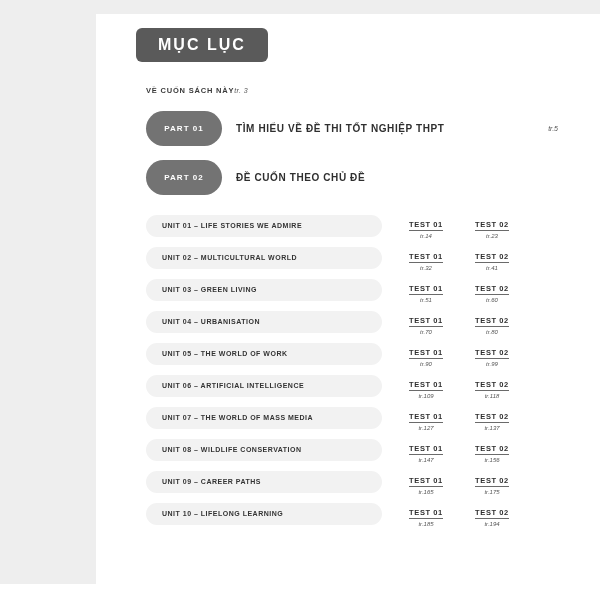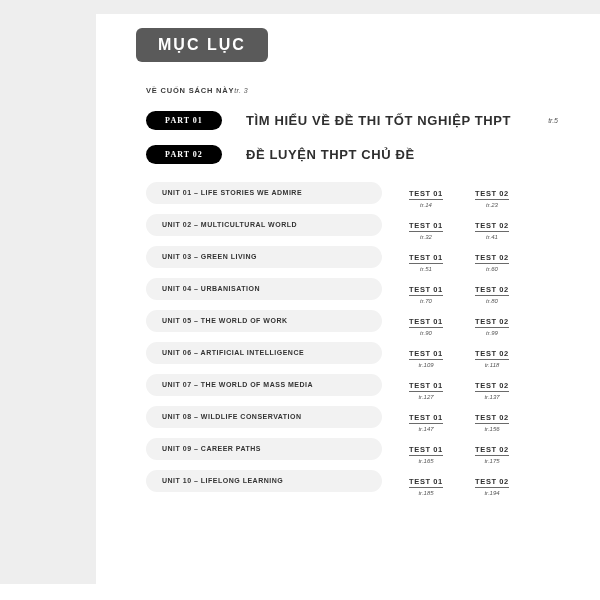--- a/index.html
+++ b/index.html
@@ -78,50 +78,50 @@
     font-style: italic;
     color: #555;
     letter-spacing: 0.4px;
   }
   .part-row {
     display: flex;
     align-items: center;
     margin-bottom: 10px;
   }
   .part-pill {
-    background: #000000;
+    background: #737373;
     color: #ffffff;
     border-radius: 999px;
     font-size: 8px;
     font-weight: bold;
     letter-spacing: 1px;
-    padding: 5px 14px;
+    padding: 13px 14px;
     min-width: 48px;
     text-align: center;
-    font-family: Liberation Serif, serif;
   }
   .part-text {
-    margin-left: 24px;
-    font-size: 13px;
+    margin-left: 14px;
+    font-size: 10px;
     font-weight: bold;
     letter-spacing: 0.6px;
     color: #2f2f2f;
     line-height: 1.5;
     flex: 1;
   }
   .part-page {
     font-size: 7px;
     font-style: italic;
     color: #555;
     white-space: nowrap;
   }
   .part-row.part2 { margin-top: 14px; margin-bottom: 18px; }
   .units { margin-top: 4px; }
   .unit-row {
     display: flex;
+    align-items: center;
     margin-bottom: 6px;
   }
   .unit-pill {
     background: #f2f2f2;
     border-radius: 999px;
     height: 22px;
     line-height: 22px;
     padding: 0 16px;
     width: 236px;
     box-sizing: border-box;
@@ -180,21 +180,21 @@
       <div class="part-row part1">
         <div class="part-pill">PART 01</div>
         <div class="part-text">
           <div>TÌM HIỂU VỀ ĐỀ THI TỐT NGHIỆP THPT</div>
         </div>
         <div class="part-page">tr.5</div>
       </div>
 
       <div class="part-row part2">
         <div class="part-pill">PART 02</div>
-        <div class="part-text">ĐỀ LUYỆN THPT CHỦ ĐỀ</div>
+        <div class="part-text">ĐỀ CUỐN THEO CHỦ ĐỀ</div>
         <div class="part-page"></div>
       </div>
 
       <div class="units">
 
         <div class="unit-row">
           <div class="unit-pill">UNIT 01 – LIFE STORIES WE ADMIRE</div>
           <div class="tests">
             <div class="test">
               <div class="test-label">TEST 01</div>

